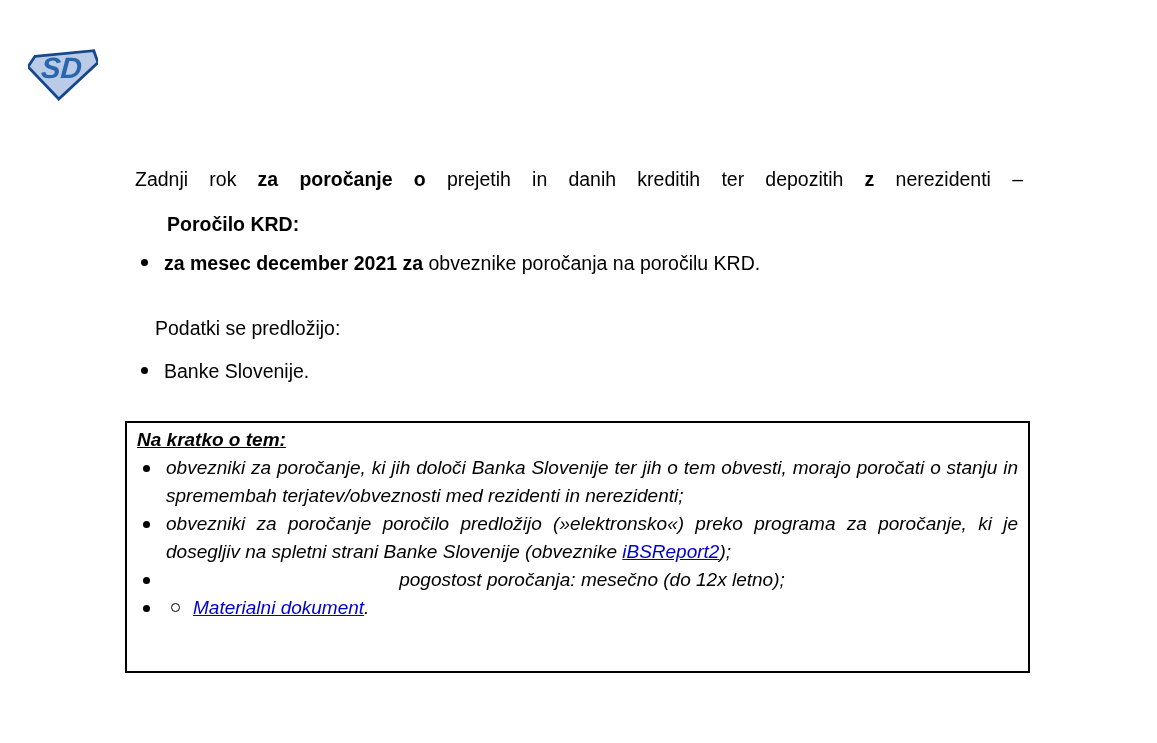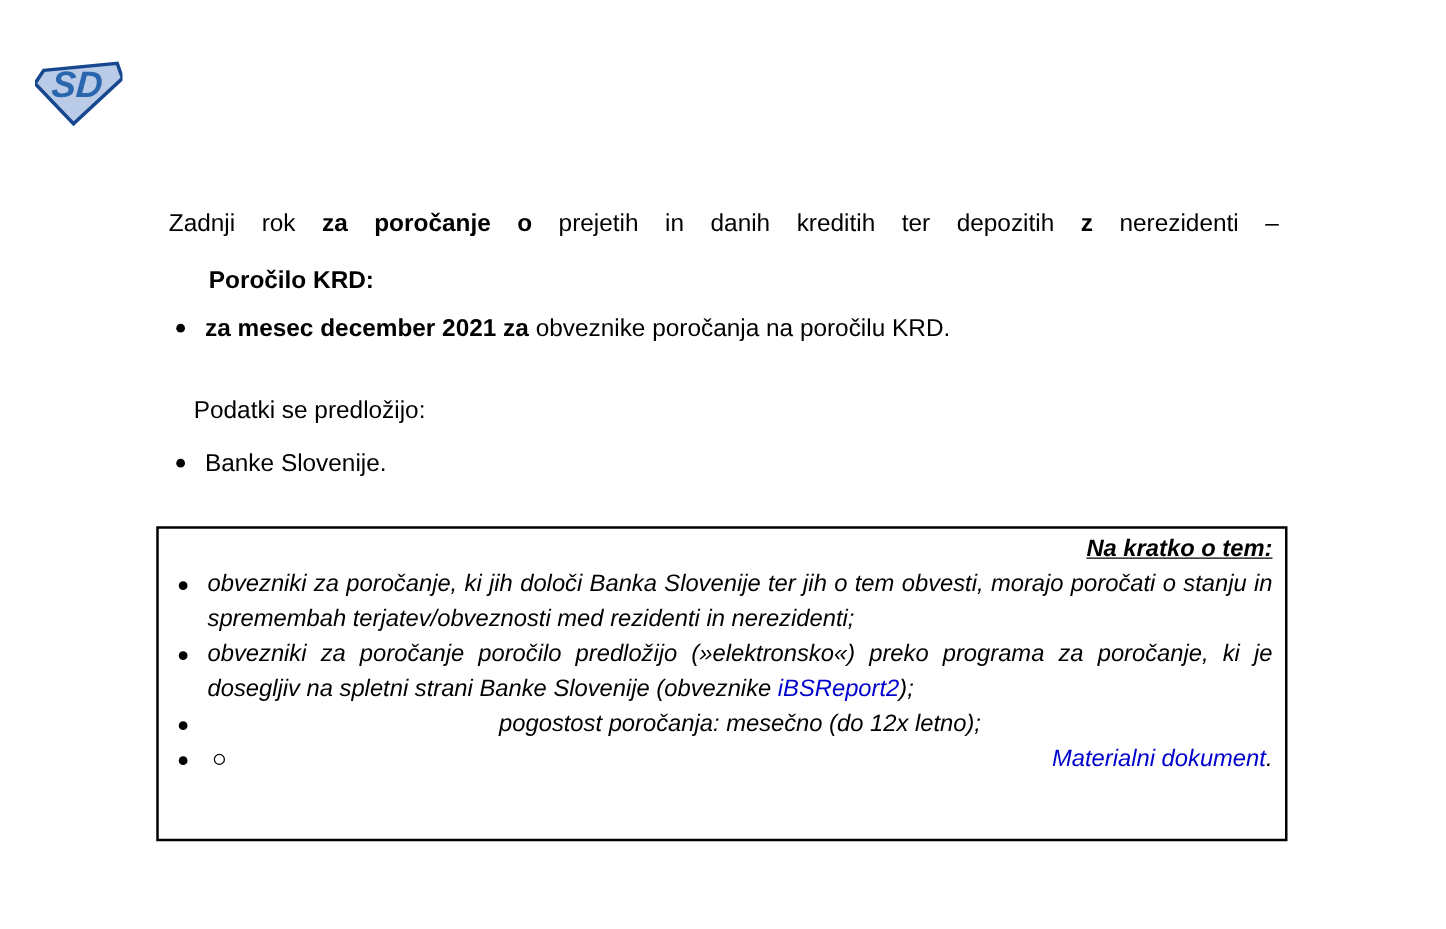--- a/index.html
+++ b/index.html
@@ -34,34 +34,34 @@
   .p-submit { position: absolute; left: 135px; top: 315px; margin-left: 20px; }
 
   .info-box {
     position: absolute; left: 125px; top: 421px;
     width: 905px; height: 252px;
     border: 2px solid #000;
     padding: 3px 10px 0 10px;
     font-style: italic;
     font-size: 19px; line-height: 28px;
   }
-  .box-heading { font-weight: bold; text-decoration: underline; text-align: right; }
+  .box-heading { font-weight: bold; text-decoration: underline; }
   .box-li { position: relative; padding-left: 29px; text-align: justify; }
   .box-li.single { text-align: center; }
   .box-li .dot {
     position: absolute; left: 6px; top: 11px;
     width: 7px; height: 7px; border-radius: 50%; background: #000;
   }
-  .box-sub { position: relative; padding-left: 56px; text-align: right; }
+  .box-sub { position: relative; padding-left: 56px; }
   .box-sub .circle {
     position: absolute; left: 34px; top: 9px;
     width: 9px; height: 9px; border: 1.6px solid #000; border-radius: 50%;
     background: transparent;
   }
-  a.doclink { cursor: pointer; }
+  a.doclink { text-decoration: underline; cursor: pointer; }
 </style>
 </head>
 <body>
 
 <div class="page">
 
   <div class="logo">
     <svg viewBox="0 0 100 74" width="70" height="53">
       <polygon points="10,11 94,3 100,20 44,72 0,26" fill="#b9cbe6" stroke="#17478f" stroke-width="4" stroke-linejoin="miter"></polygon>
       <text x="50" y="42" text-anchor="middle" font-family="Liberation Sans, sans-serif" font-size="42" font-weight="bold" font-style="italic" fill="#2a66ad" transform="skewX(-4)">SD</text>

